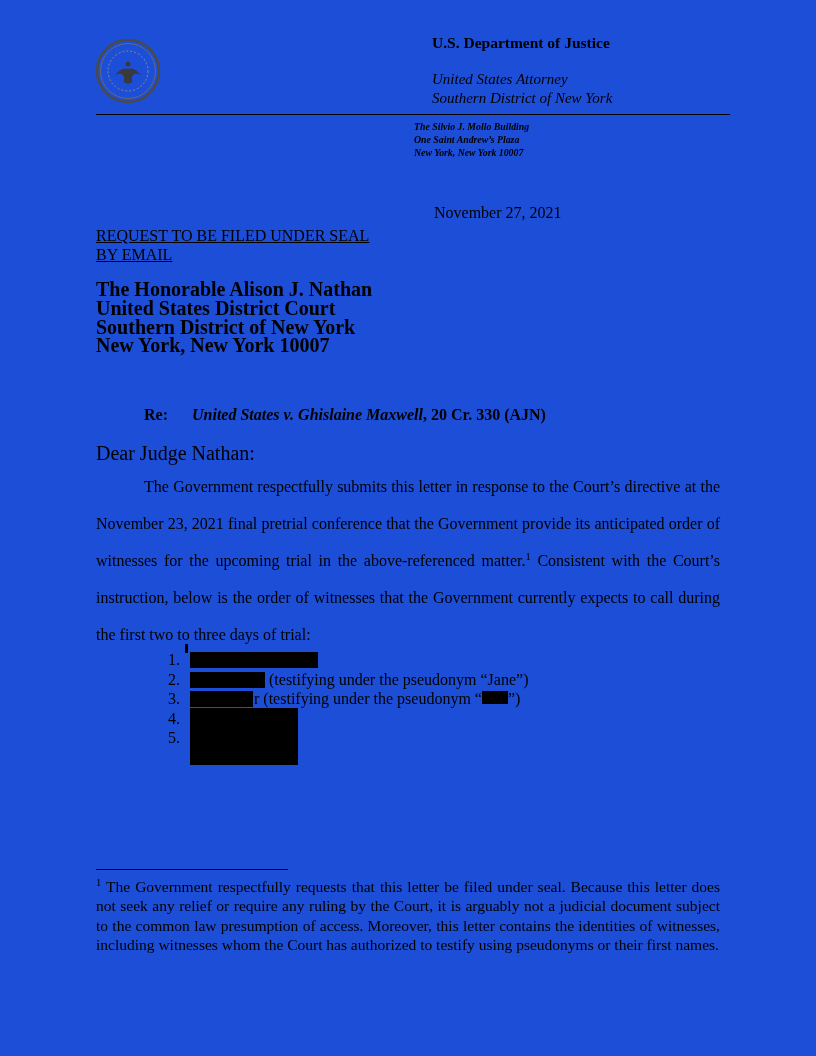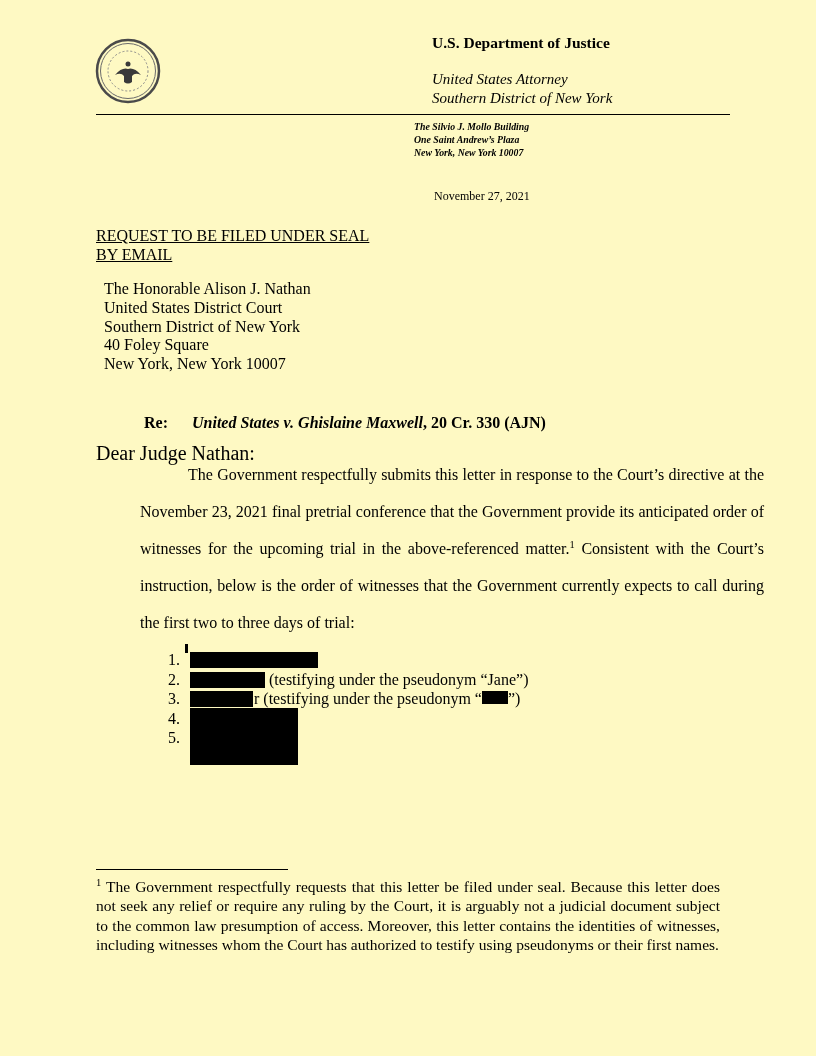--- a/index.html
+++ b/index.html
@@ -2,42 +2,42 @@
 <html><head>
 <meta charset="utf-8">
 <style>
   * { box-sizing: border-box; margin: 0; padding: 0; }
   html, body { background: #ffffff; }
   body {
     width: 816px; height: 1056px;
     font-family: "Liberation Serif", serif;
     color: #000;
   }
-  .page { position: relative; width: 816px; height: 1056px; background: #fef9c3; overflow: hidden; }
+  .page { position: relative; width: 816px; height: 1056px; background: #1d4ed8; overflow: hidden; }
   .abs { position: absolute; }
 
   
   .seal { left: 95px; top: 38px; width: 66px; height: 66px; }
   .dept { left: 432px; top: 34px; font-size: 15.5px; font-weight: bold; }
   .usa-lines { left: 432px; top: 70px; font-size: 15px; font-style: italic; line-height: 19px; }
   .rule { left: 96px; top: 114px; width: 634px; border-top: 1.5px solid #000; height: 0; }
   .bldg { left: 414px; top: 121px; font-size: 9.8px; font-weight: bold; font-style: italic; line-height: 12.8px; }
-  .date { left: 434px; top: 189px; font-size: 12px; }
+  .date { left: 434px; top: 204px; font-size: 16px; }
 
   
   .subject { left: 96px; top: 226px; font-size: 16px; font-weight: normal; line-height: 19px; }
   .subject div { text-decoration: underline; }
-  .recipient { left: 104px; top: 280px; font-size: 16px; line-height: 18.8px; }
+  .recipient { left: 96px; top: 280px; font-size: 20px; line-height: 18.8px; font-weight: bold; }
   .re { left: 96px; top: 406px; font-size: 16px; font-weight: bold; }
-  .re .relabel { display: inline-block; margin-left: 48px; width: 48px; margin-top: 8px; }
+  .re .relabel { display: inline-block; margin-left: 48px; width: 48px; }
   .re .case { font-style: italic; text-align: center; }
   .salutation { left: 96px; top: 442px; font-size: 20px; font-family: Liberation Serif, serif; }
 
   .para { left: 96px; width: 624px; font-size: 16px; line-height: 37px; text-align: justify; text-indent: 48px; }
-  .p1 { top: 456px; margin-left: 44px; }
+  .p1 { top: 468px; }
   .p2 { top: 765px; text-align-last: justify; }
   sup.fn { font-size: 10.5px; vertical-align: super; line-height: 0; }
 
   
   .list { left: 96px; top: 650px; width: 624px; font-size: 16px; line-height: 19.5px; position: absolute; }
   .row { height: 19.5px; margin-left: 72px; white-space: nowrap; }
   .num { display: inline-block; width: 22px; }
   .redact { display: inline-block; background: #000; height: 16px; vertical-align: text-bottom; }
   .r1 { width: 128px; }
   .r2 { width: 75px; margin-right: 4px; }
@@ -84,21 +84,20 @@
 
   <div class="abs subject">
     <div>REQUEST TO BE FILED UNDER SEAL</div>
     <div>BY EMAIL</div>
   </div>
 
   <div class="abs recipient">
     <div>The Honorable Alison J. Nathan</div>
     <div>United States District Court</div>
     <div>Southern District of New York</div>
-    <div>40 Foley Square</div>
     <div>New York, New York 10007</div>
   </div>
 
   <div class="abs re">
     <span class="relabel">Re:</span><span class="case">United States v. Ghislaine Maxwell</span><span>, 20 Cr. 330 (AJN)</span>
   </div>
 
   <div class="abs salutation">Dear Judge Nathan:</div>
 
   <p class="abs para p1"><span>The Government respectfully submits this letter in response to the Court’s directive at the November 23, 2021 final pretrial conference that the Government provide its anticipated order of witnesses for the upcoming trial in the above-referenced matter.</span><sup class="fn">1</sup><span> Consistent with the Court’s instruction, below is the order of witnesses that the Government currently expects to call during the first two to three days of trial:</span></p>

